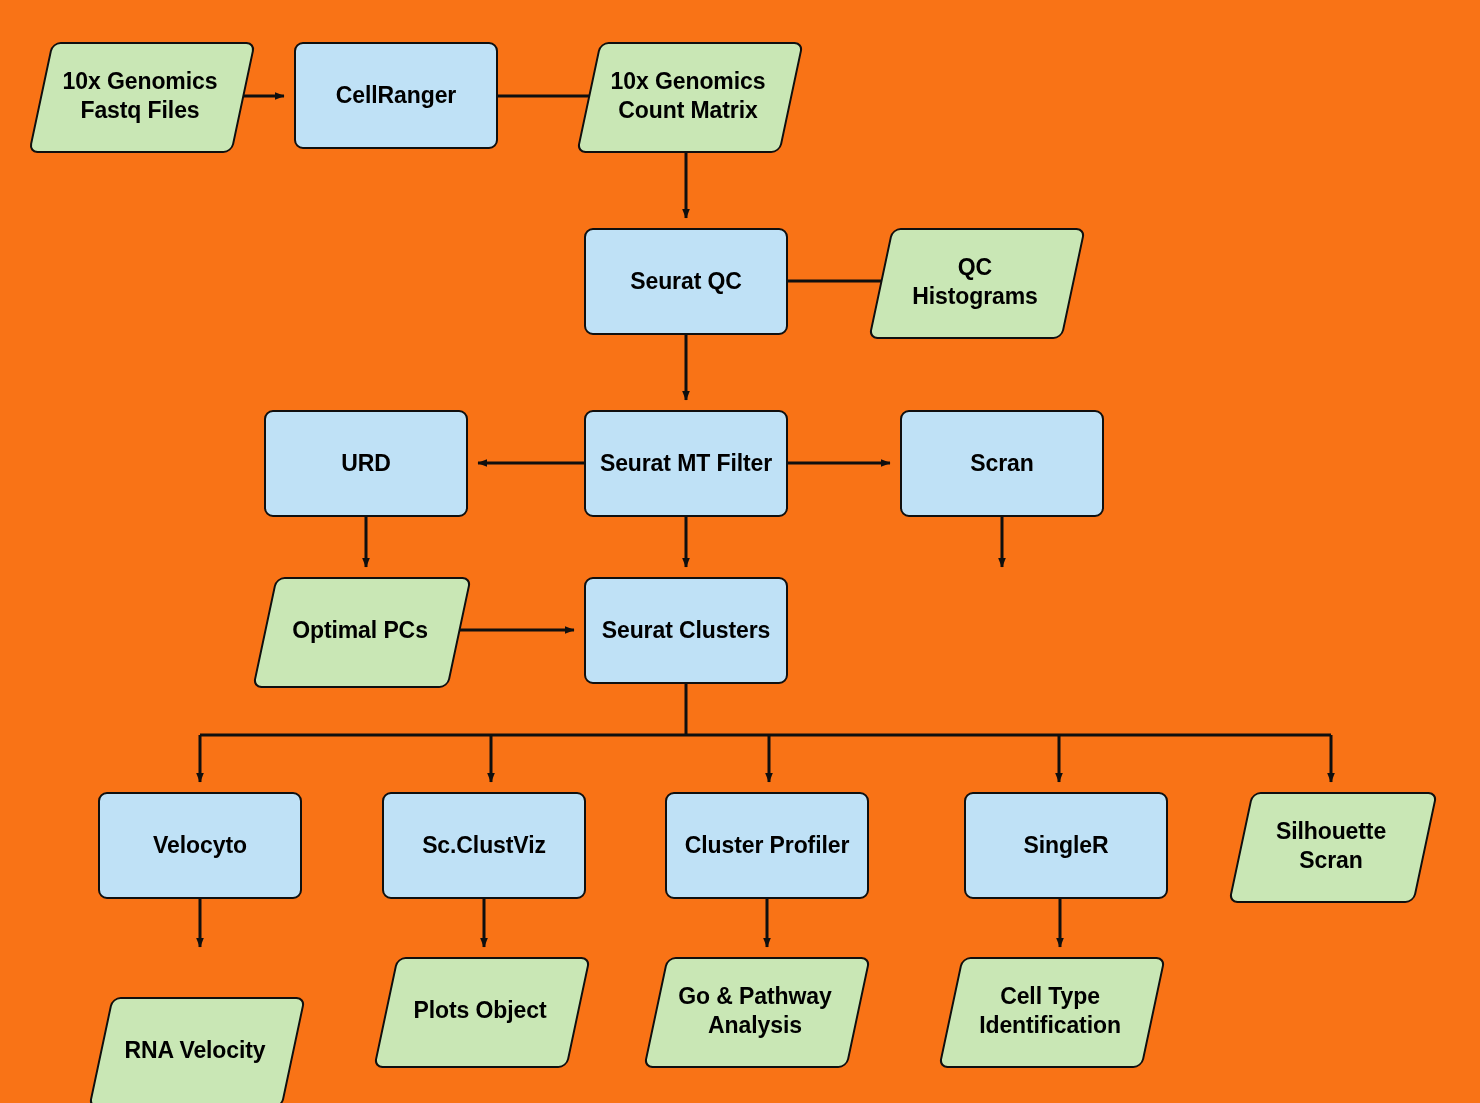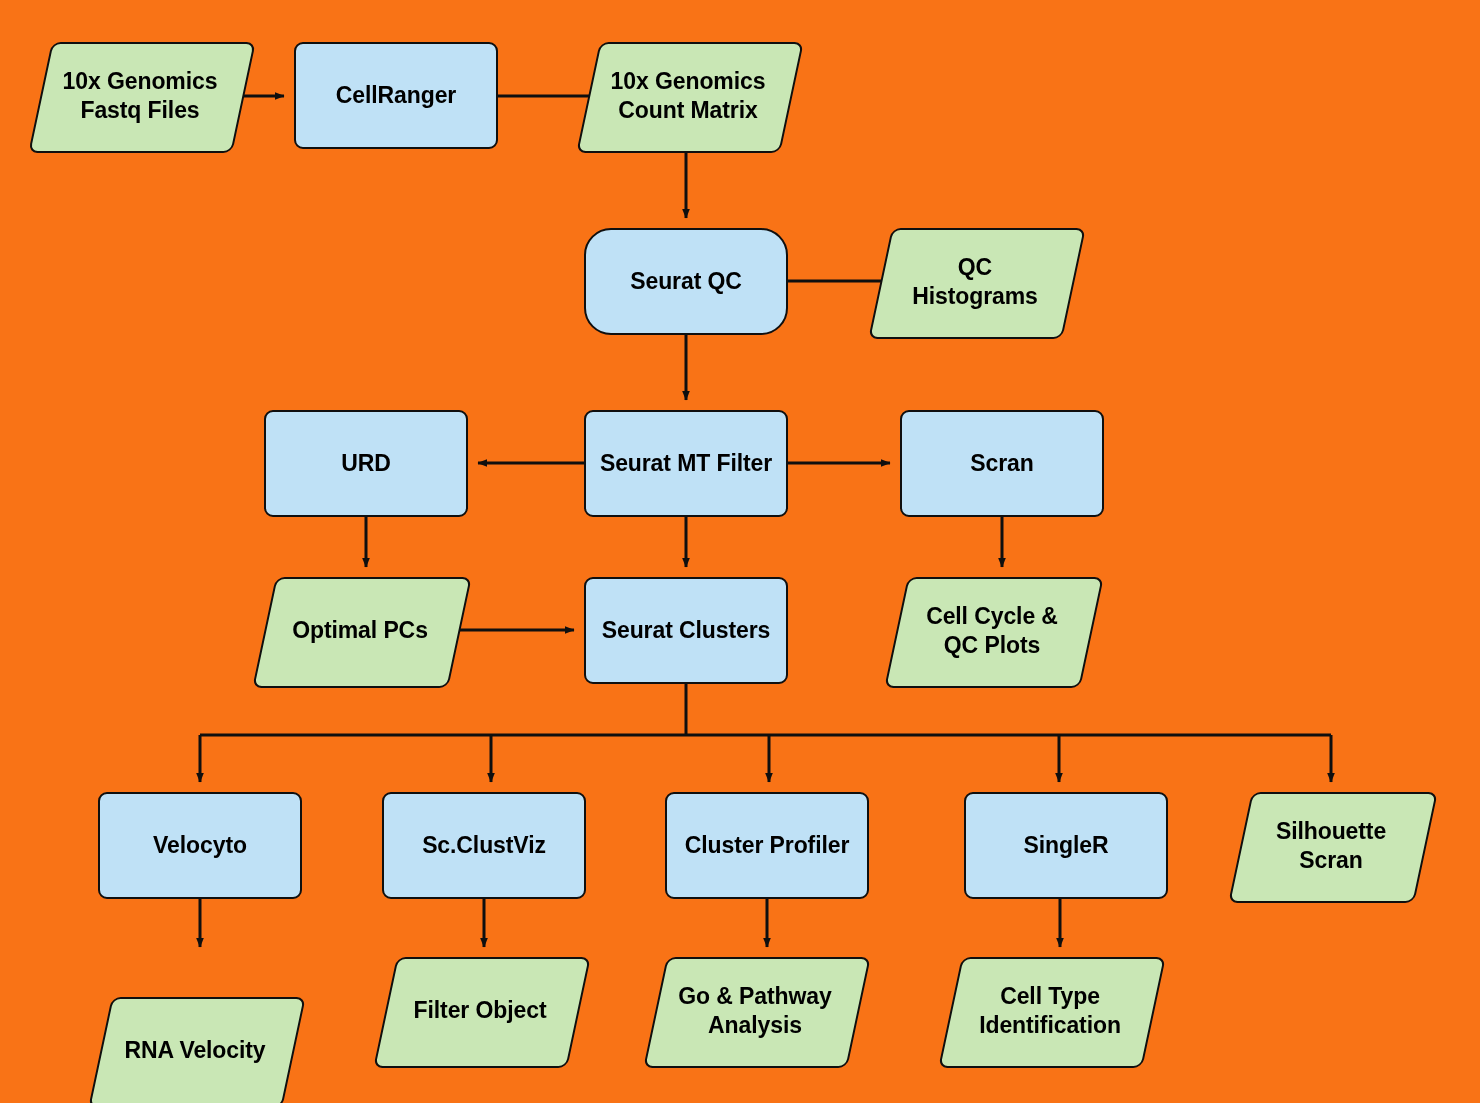--- a/index.html
+++ b/index.html
@@ -126,21 +126,21 @@
 Fastq Files</span>
     </div>
     <div class="node proc" style="left: 294px; top: 42px; width: 204px; height: 107px;">
       <span class="lbl">CellRanger</span>
     </div>
     <div class="node data" style="left: 588px; top: 42px; width: 200px; height: 107px;">
       <div class="shape"></div>
       <span class="lbl">10x Genomics
 Count Matrix</span>
     </div>
-    <div class="node proc" style="left: 584px; top: 228px; width: 204px; height: 107px; border-radius: 27px;">
+    <div class="node proc" style="left: 584px; top: 228px; width: 204px; height: 107px;">
       <span class="lbl">Seurat QC</span>
     </div>
     <div class="node data" style="left: 880px; top: 228px; width: 190px; height: 107px;">
       <div class="shape"></div>
       <span class="lbl">QC
 Histograms</span>
     </div>
     <div class="node proc" style="left: 264px; top: 410px; width: 204px; height: 107px;">
       <span class="lbl">URD</span>
     </div>
@@ -149,25 +149,20 @@
     </div>
     <div class="node proc" style="left: 900px; top: 410px; width: 204px; height: 107px;">
       <span class="lbl">Scran</span>
     </div>
     <div class="node data" style="left: 264px; top: 577px; width: 192px; height: 107px;">
       <div class="shape"></div>
       <span class="lbl">Optimal PCs</span>
     </div>
     <div class="node proc" style="left: 584px; top: 577px; width: 204px; height: 107px;">
       <span class="lbl">Seurat Clusters</span>
-    </div>
-    <div class="node data" style="left: 896px; top: 577px; width: 192px; height: 107px;">
-      <div class="shape"></div>
-      <span class="lbl">Cell Cycle &amp;
-QC Plots</span>
     </div>
     <div class="node proc" style="left: 98px; top: 792px; width: 204px; height: 107px; align-items: center;">
       <span class="lbl">Velocyto</span>
     </div>
     <div class="node proc" style="left: 382px; top: 792px; width: 204px; height: 107px;">
       <span class="lbl">Sc.ClustViz</span>
     </div>
     <div class="node proc" style="left: 665px; top: 792px; width: 204px; height: 107px;">
       <span class="lbl">Cluster Profiler</span>
     </div>
@@ -178,21 +173,21 @@
       <div class="shape"></div>
       <span class="lbl">Silhouette
 Scran</span>
     </div>
     <div class="node data" style="left: 100px; top: 957px; width: 190px; height: 107px; margin-top: 40px;">
       <div class="shape"></div>
       <span class="lbl">RNA Velocity</span>
     </div>
     <div class="node data" style="left: 385px; top: 957px; width: 190px; height: 107px;">
       <div class="shape"></div>
-      <span class="lbl">Filter Object</span>
+      <span class="lbl">Plots Object</span>
     </div>
     <div class="node data" style="left: 655px; top: 957px; width: 200px; height: 107px;">
       <div class="shape"></div>
       <span class="lbl">Go &amp; Pathway
 Analysis</span>
     </div>
     <div class="node data" style="left: 950px; top: 957px; width: 200px; height: 107px;">
       <div class="shape"></div>
       <span class="lbl">Cell Type
 Identification</span>

